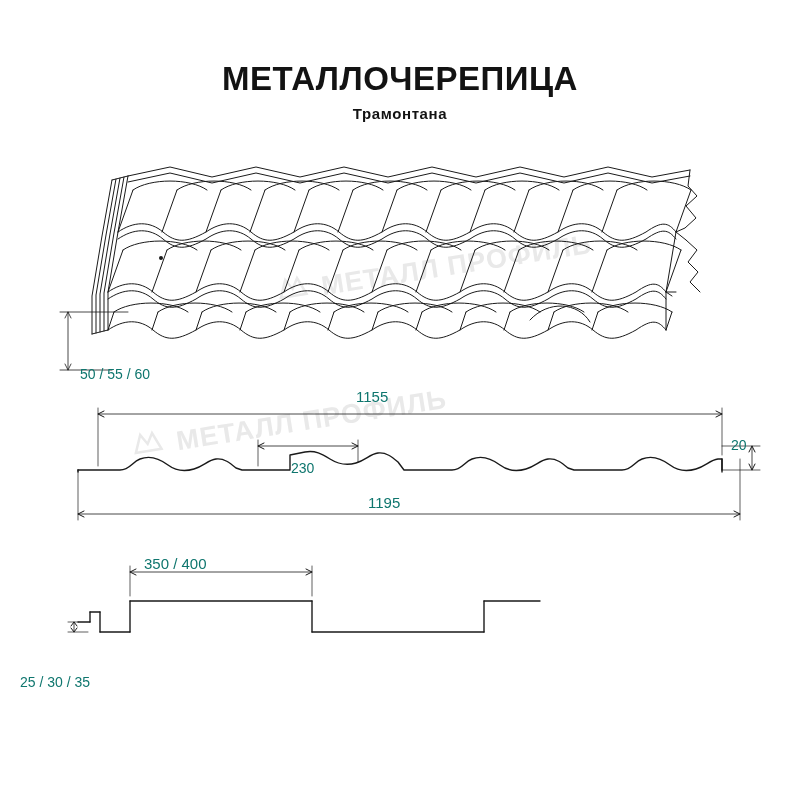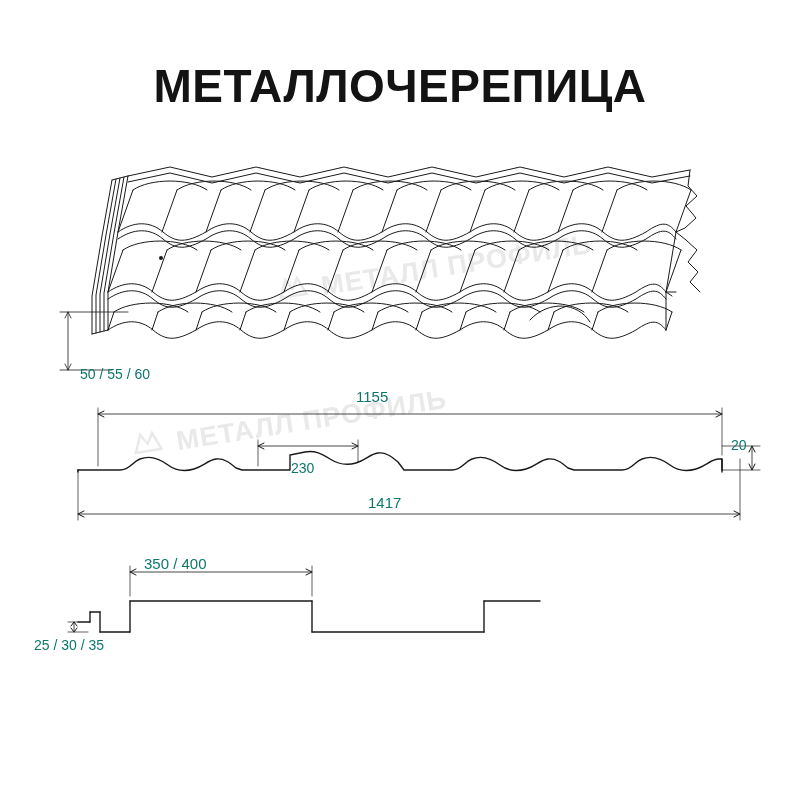--- a/index.html
+++ b/index.html
@@ -21,21 +21,21 @@
     height: 800px;
   }
   .title-block {
     position: absolute;
     left: 0;
     top: 62px;
     width: 800px;
     text-align: center;
   }
   .main-title {
-    font-size: 46px;
+    font-size: 33px;
     font-weight: bold;
     letter-spacing: 0.5px;
     color: #131313;
     line-height: 1.05;
     margin: 0;
   }
   .sub-title {
     font-size: 15px;
     font-weight: bold;
     letter-spacing: 0.6px;
@@ -94,20 +94,21 @@
   </div>
   <div class="wm wm2">
     <svg width="30" height="30" viewBox="0 0 30 30" style="position:absolute;left:-44px;top:-2px;">
       <path d="M2 22 L9 5 L15 15 L21 5 L28 22 Z" fill="none" stroke="#e9e9e9" stroke-width="2.5"></path>
     </svg>
     <span class="wm-text">МЕТАЛЛ ПРОФИЛЬ</span>
   </div>
 
   <div class="title-block">
     <div class="main-title">МЕТАЛЛОЧЕРЕПИЦА</div>
+    <div class="sub-title">Трамонтана</div>
   </div>
 
   <svg class="drawing" viewBox="0 0 800 800">
     <g fill="none" stroke="#1a1a1a" stroke-width="1" stroke-linejoin="round" stroke-linecap="round">
 
       <g>
 
         <path d="M128,176 L170,167 L212,177 L256,167 L300,177 L344,167 L388,177 L432,167 L476,177 L520,167 L564,177 L608,167 L652,177 L690,170"></path>
 
         <path d="M128,182 L170,173 L212,183 L256,173 L300,183 L344,173 L388,183 L432,173 L476,183 L520,173 L564,183 L608,173 L652,183 L690,176"></path>
@@ -292,18 +293,18 @@
         <path d="M71,628 L74,632 L77,628"></path>
       </g>
     </g>
   </svg>
 
   <div class="dim-label" style="left:80px; top:366px;">50 / 55 / 60</div>
 
   <div class="dim-label big" style="left:356px; top:388px;">1155</div>
   <div class="dim-label" style="left:291px; top:428px;margin-top:32px;">230</div>
   <div class="dim-label" style="left:731px; top:437px;">20</div>
-  <div class="dim-label big" style="left:368px; top:494px;">1417</div>
+  <div class="dim-label big" style="left:368px; top:494px;">1195</div>
 
   <div class="dim-label big" style="left:144px; top:555px;">350 / 400</div>
-  <div class="dim-label" style="left:20px; top:637px;margin-left:14px;">25 / 30 / 35</div>
+  <div class="dim-label" style="left:20px; top:674px;">25 / 30 / 35</div>
 
 </div>
 
 </body></html>

